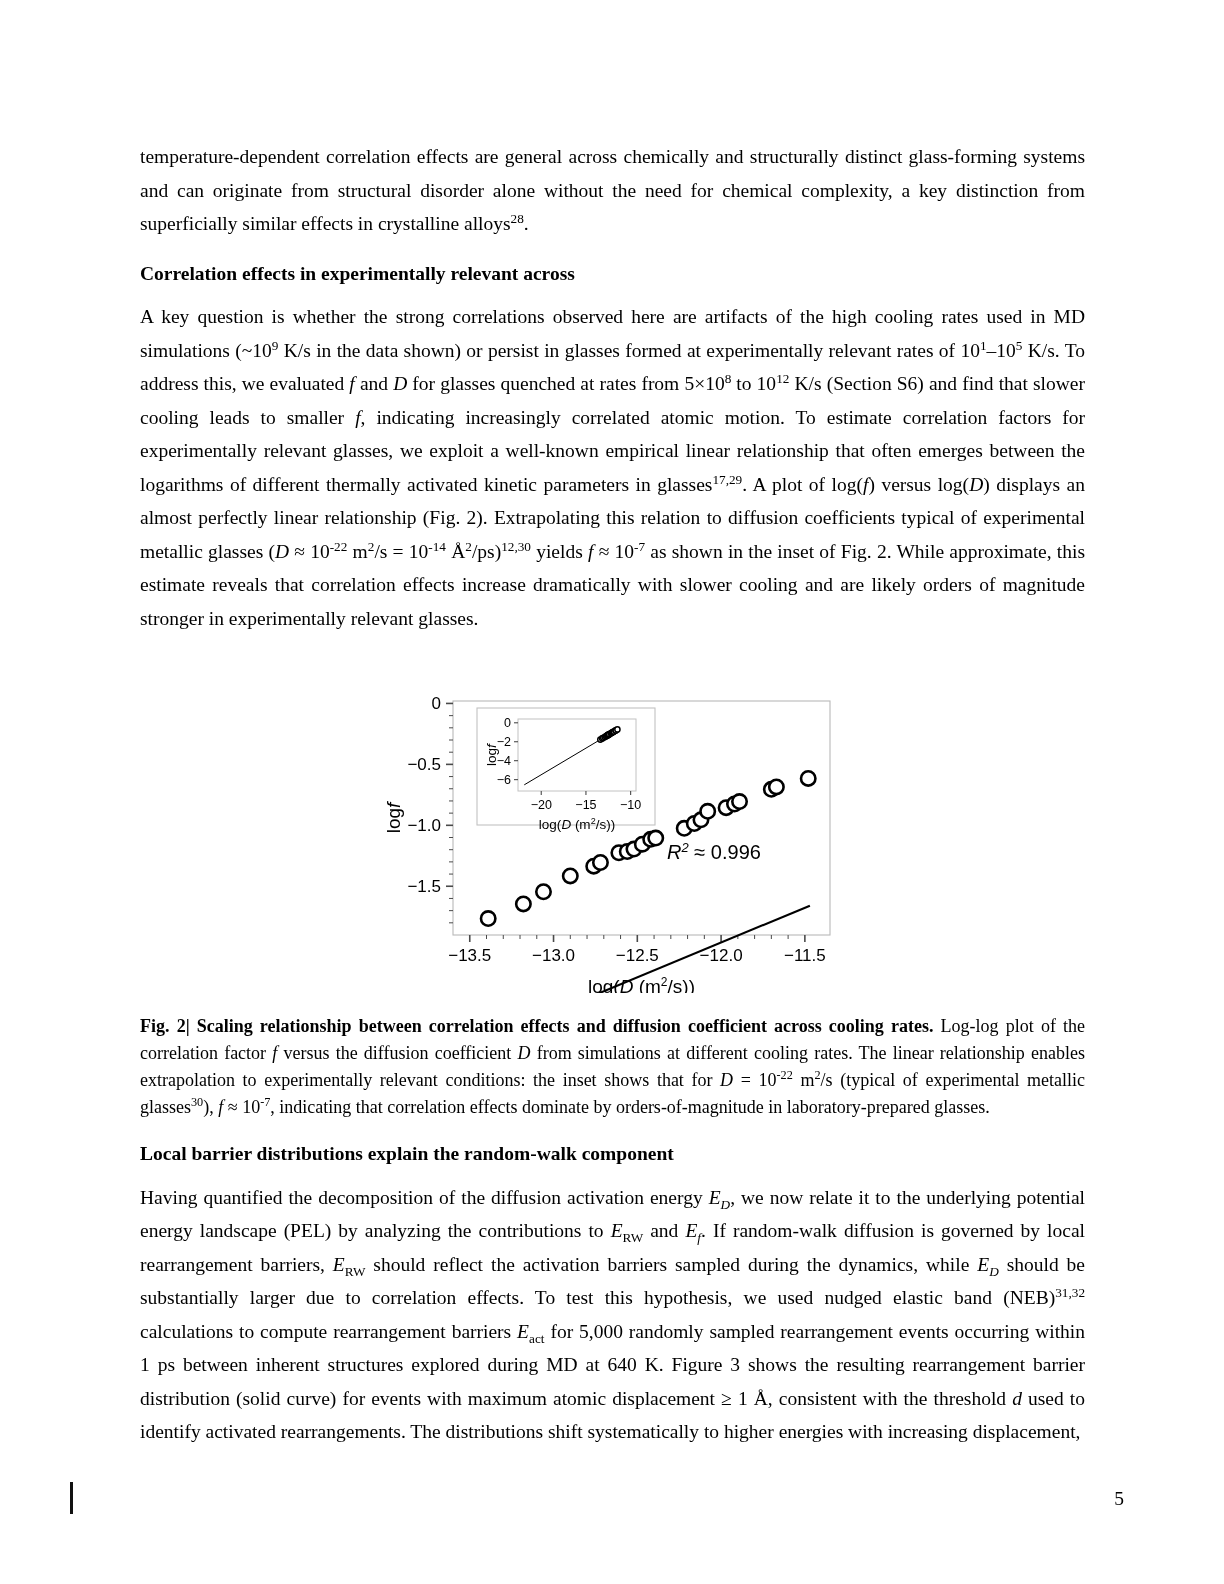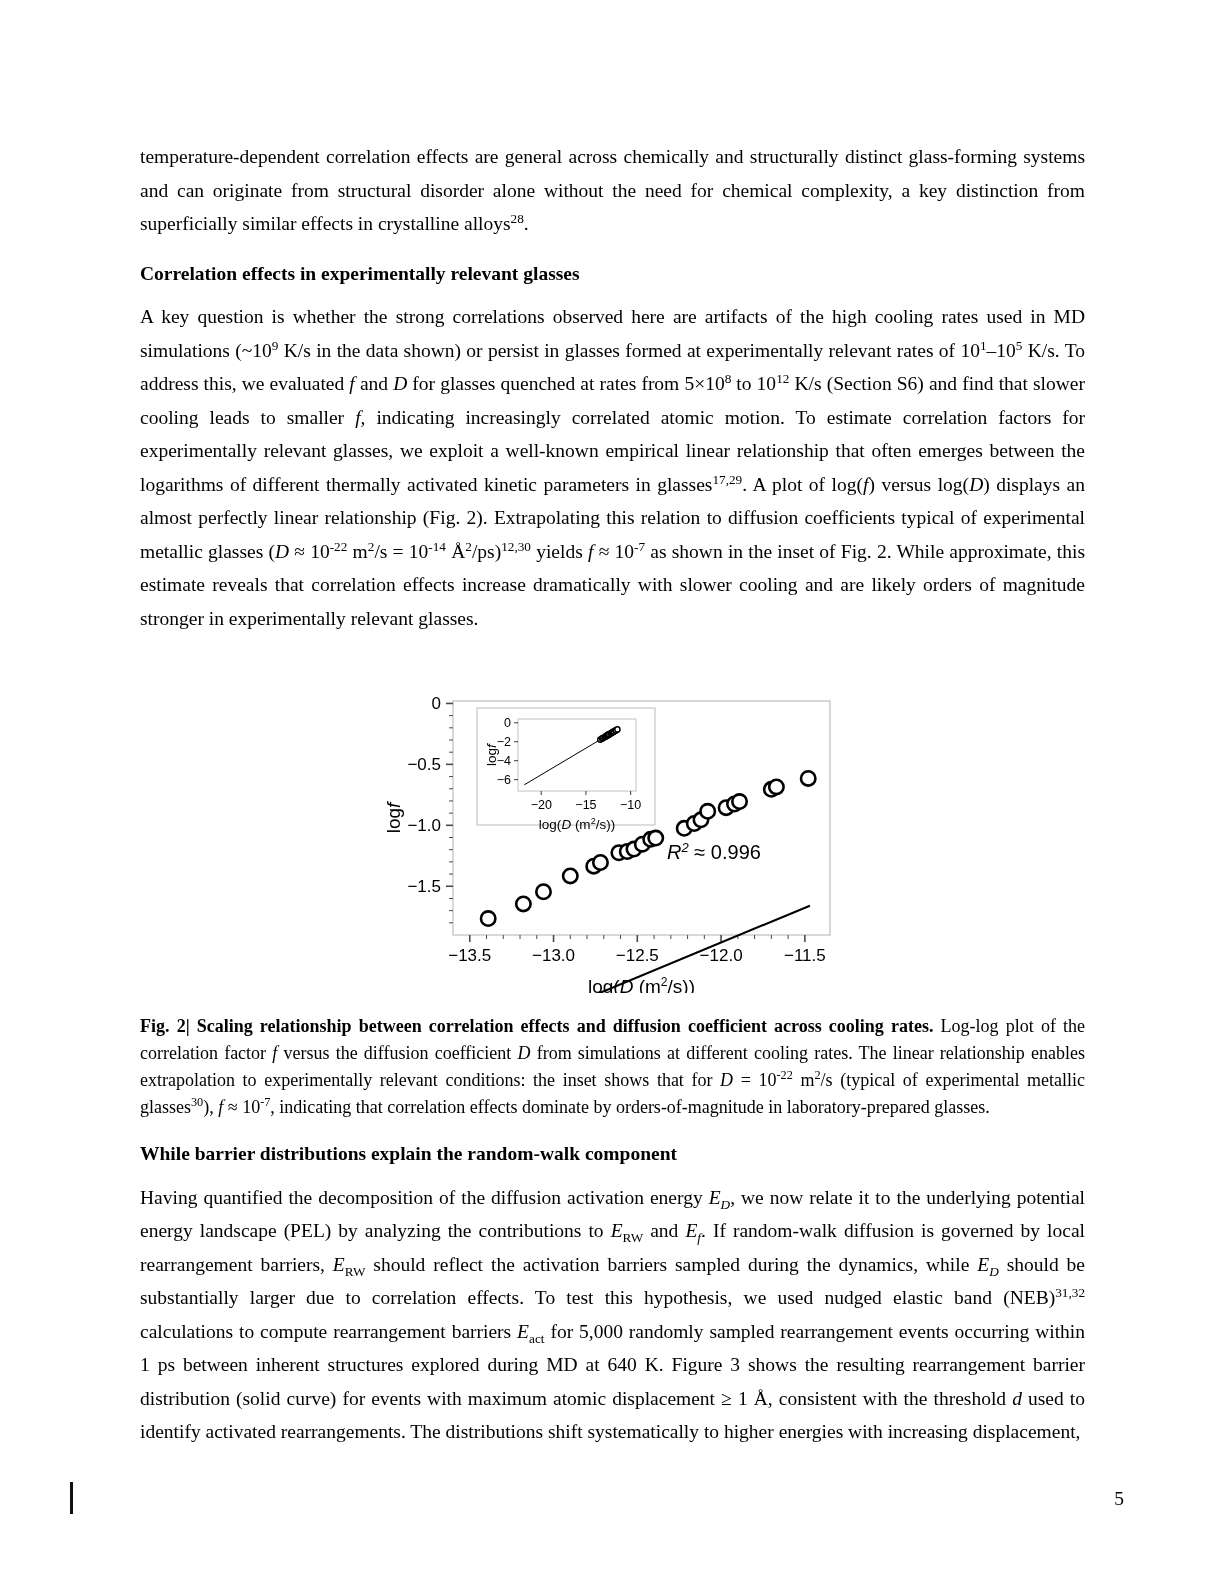--- a/index.html
+++ b/index.html
@@ -86,21 +86,21 @@
 </style>
 </head>
 <body>
 
 <div class="page">
 
   <div class="content">
 
     <p class="body-text">temperature-dependent correlation effects are general across chemically and structurally distinct glass-forming systems and can originate from structural disorder alone without the need for chemical complexity, a key distinction from superficially similar effects in crystalline alloys<sup>28</sup>.</p>
 
-    <h2 class="section-head">Correlation effects in experimentally relevant glasses</h2>
+    <h2 class="section-head">Correlation effects in experimentally relevant across</h2>
 
     <p class="body-text">A key question is whether the strong correlations observed here are artifacts of the high cooling rates used in MD simulations (~10<sup>9</sup> K/s in the data shown) or persist in glasses formed at experimentally relevant rates of 10<sup>1</sup>–10<sup>5</sup> K/s. To address this, we evaluated <i>f</i> and <i>D</i> for glasses quenched at rates from 5×10<sup>8</sup> to 10<sup>12</sup> K/s (Section S6) and find that slower cooling leads to smaller <i>f</i>, indicating increasingly correlated atomic motion. To estimate correlation factors for experimentally relevant glasses, we exploit a well-known empirical linear relationship that often emerges between the logarithms of different thermally activated kinetic parameters in glasses<sup>17,29</sup>. A plot of log(<i>f</i>) versus log(<i>D</i>) displays an almost perfectly linear relationship (Fig. 2). Extrapolating this relation to diffusion coefficients typical of experimental metallic glasses (<i>D</i> ≈ 10<sup>-22</sup> m<sup>2</sup>/s = 10<sup>-14</sup> Å<sup>2</sup>/ps)<sup>12,30</sup> yields <i>f</i> ≈ 10<sup>-7</sup> as shown in the inset of Fig. 2. While approximate, this estimate reveals that correlation effects increase dramatically with slower cooling and are likely orders of magnitude stronger in experimentally relevant glasses.</p>
 
     <div class="figure-wrap">
       <div class="figure-box">
         <svg class="fig-svg" id="fig2-svg" width="470" height="330" viewBox="0 0 470 330">
             <rect x="75" y="38" width="377" height="234" fill="none" stroke="#b9b9b9" stroke-width="1.1"></rect>
             <line x1="91.7555555555555" y1="272" x2="91.7555555555555" y2="279" stroke="#4a4a4a" stroke-width="1.6"></line>
             <line x1="108.51111111111099" y1="272" x2="108.51111111111099" y2="276" stroke="#4a4a4a" stroke-width="1"></line>
             <line x1="125.26666666666648" y1="272" x2="125.26666666666648" y2="276" stroke="#4a4a4a" stroke-width="1"></line>
@@ -220,21 +220,21 @@
               <circle cx="239.4060606060606" cy="66.43088381330685" r="2.6" fill="#fff" stroke="#000" stroke-width="1.5"></circle>
             </g>
             <text x="199" y="166" font-size="13.5" font-family="&quot;Liberation Sans&quot;, sans-serif" text-anchor="middle"><tspan>log(</tspan><tspan font-style="italic">D</tspan><tspan> (m</tspan><tspan baseline-shift="super" font-size="9">2</tspan><tspan>/s))</tspan></text>
             <text x="0" y="0" font-size="13.5" font-family="&quot;Liberation Sans&quot;, sans-serif" text-anchor="middle" transform="translate(118,92) rotate(-90)"><tspan>log</tspan><tspan font-style="italic">f</tspan></text>
           </svg>
       </div>
     </div>
 
     <p class="caption"><b>Fig. 2| Scaling relationship between correlation effects and diffusion coefficient across cooling rates.</b> Log-log plot of the correlation factor <i>f</i> versus the diffusion coefficient <i>D</i> from simulations at different cooling rates. The linear relationship enables extrapolation to experimentally relevant conditions: the inset shows that for <i>D</i> = 10<sup>-22</sup> m<sup>2</sup>/s (typical of experimental metallic glasses<sup>30</sup>), <i>f</i> ≈ 10<sup>-7</sup>, indicating that correlation effects dominate by orders-of-magnitude in laboratory-prepared glasses.</p>
 
-    <h2 class="section-head">While barrier distributions explain the random-walk component</h2>
+    <h2 class="section-head">Local barrier distributions explain the random-walk component</h2>
 
     <p class="body-text tight">Having quantified the decomposition of the diffusion activation energy <i>E<sub>D</sub></i>, we now relate it to the underlying potential energy landscape (PEL) by analyzing the contributions to <i>E</i><sub>RW</sub> and <i>E<sub>f</sub></i>. If random-walk diffusion is governed by local rearrangement barriers, <i>E</i><sub>RW</sub> should reflect the activation barriers sampled during the dynamics, while <i>E<sub>D</sub></i> should be substantially larger due to correlation effects. To test this hypothesis, we used nudged elastic band (NEB)<sup>31,32</sup> calculations to compute rearrangement barriers <i>E</i><sub>act</sub> for 5,000 randomly sampled rearrangement events occurring within 1 ps between inherent structures explored during MD at 640 K. Figure 3 shows the resulting rearrangement barrier distribution (solid curve) for events with maximum atomic displacement ≥ 1 Å, consistent with the threshold <i>d</i> used to identify activated rearrangements. The distributions shift systematically to higher energies with increasing displacement,</p>
 
   </div>
 
   <div class="margin-mark"></div>
   <div class="page-number">5</div>
 
 </div>
 

